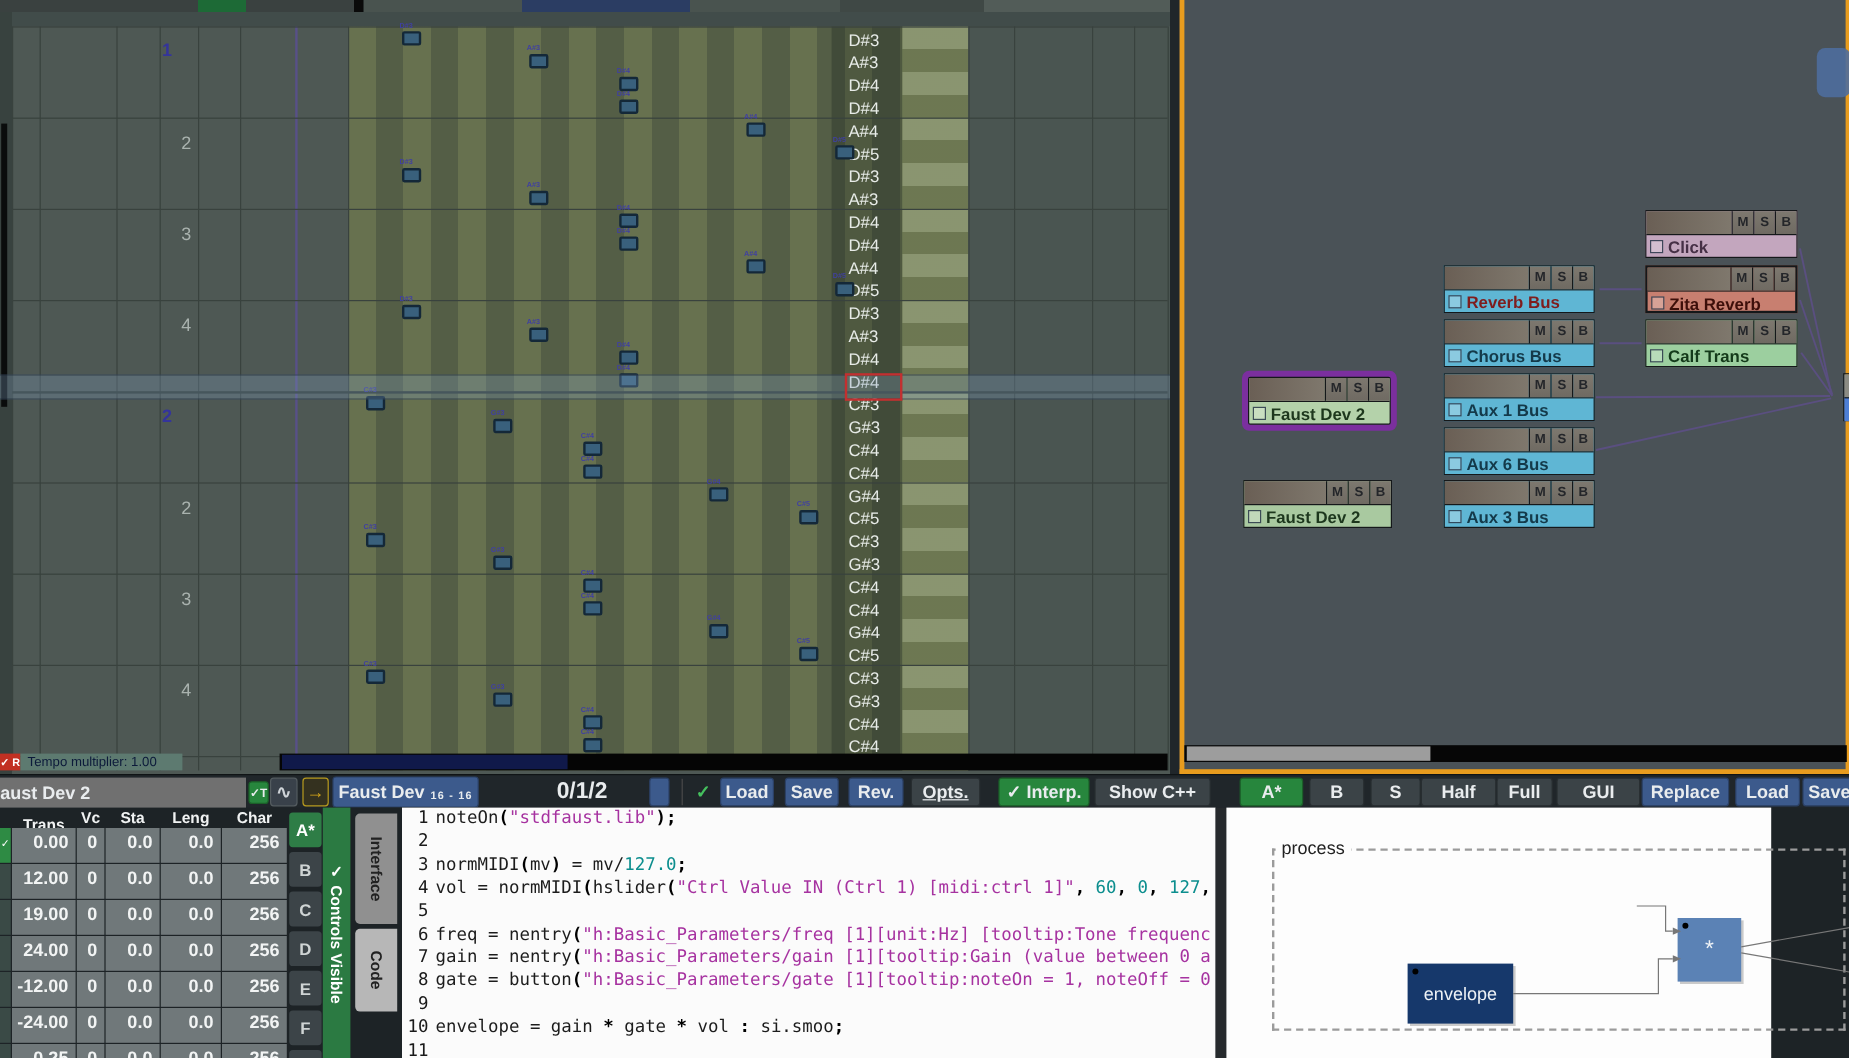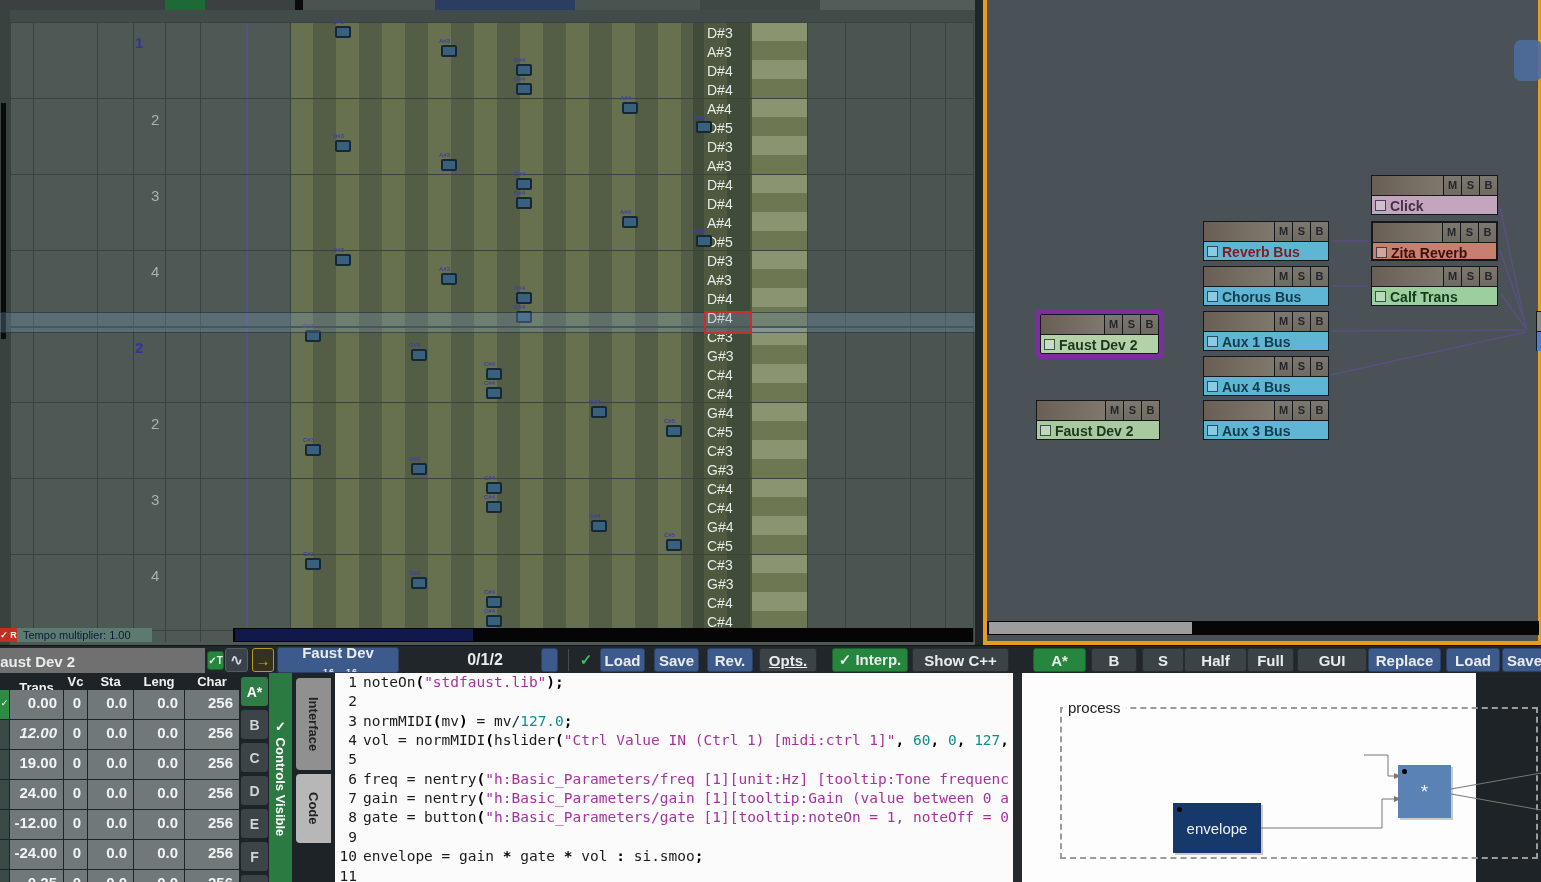--- a/index.html
+++ b/index.html
@@ -258,25 +258,25 @@
     </div>
   <div class="btn green" style="left: 207px; top: 5px; width: 17px; height: 19px; font-size: 10px;">
         <span>✓T</span>
       </div>
       <div class="btn sqgl" style="left: 225px; top: 2px; width: 23px;">
         <span>∿</span>
       </div>
       <div class="btn arrowbtn" style="left: 252px; top: 2px; width: 22px;">
         <span>→</span>
       </div>
-      <div class="btn blue" style="left: 277px; top: 1px; width: 122px; height: 26px; flex-direction: column;">
+      <div class="btn blue" style="left: 277px; top: 1px; width: 122px; height: 26px;">
         <span>Faust Dev</span>
         <span class="sub">16 - 16</span>
       </div>
-      <div class="btn plain" style="left: 440px; top: 2px; width: 90px; font-size: 16px;">
+      <div class="btn plain" style="left: 440px; top: 2px; width: 90px; font-size: 19px;">
         <span>0/1/2</span>
       </div>
       <div class="btn blue" style="left: 541px; top: 2px; width: 17px;">
         <span></span>
       </div>
       <div class="btn plain checkmark" style="left: 577px; top: 2px; width: 18px;">
         <span>✓</span>
       </div>
       <div class="btn blue" style="left: 600px; top: 2px; width: 45px;">
         <span>Load</span>
@@ -332,21 +332,21 @@
       <div class="thead" style="left: 88px; top: 1px; width: 45px; position: absolute;">Sta</div>
       <div class="thead" style="left: 134px; top: 1px; width: 50px; position: absolute;">Leng</div>
       <div class="thead" style="left: 185px; top: 1px; width: 54px; position: absolute;">Char</div>
       <div class="rowchk on" style="left: 0px; top: 17px; width: 9px; height: 29px; position: absolute;">✓</div>
       <div class="tcell" style="left: 10px; top: 17px; width: 53px; height: 29px; position: absolute;">0.00</div>
       <div class="tcell" style="left: 64px; top: 17px; width: 23px; height: 29px; position: absolute;">0</div>
       <div class="tcell" style="left: 88px; top: 17px; width: 45px; height: 29px; position: absolute;">0.0</div>
       <div class="tcell" style="left: 134px; top: 17px; width: 50px; height: 29px; position: absolute;">0.0</div>
       <div class="tcell" style="left: 185px; top: 17px; width: 54px; height: 29px; position: absolute;">256</div>
       <div class="rowchk" style="left: 0px; top: 47px; width: 9px; height: 29px; position: absolute;"></div>
-      <div class="tcell" style="left: 10px; top: 47px; width: 53px; height: 29px; position: absolute; font-style: italic;">12.00</div>
+      <div class="tcell" style="left: 10px; top: 47px; width: 53px; height: 29px; position: absolute;">12.00</div>
       <div class="tcell" style="left: 64px; top: 47px; width: 23px; height: 29px; position: absolute;">0</div>
       <div class="tcell" style="left: 88px; top: 47px; width: 45px; height: 29px; position: absolute;">0.0</div>
       <div class="tcell" style="left: 134px; top: 47px; width: 50px; height: 29px; position: absolute;">0.0</div>
       <div class="tcell" style="left: 185px; top: 47px; width: 54px; height: 29px; position: absolute;">256</div>
       <div class="rowchk" style="left: 0px; top: 77px; width: 9px; height: 29px; position: absolute;"></div>
       <div class="tcell" style="left: 10px; top: 77px; width: 53px; height: 29px; position: absolute;">19.00</div>
       <div class="tcell" style="left: 64px; top: 77px; width: 23px; height: 29px; position: absolute;">0</div>
       <div class="tcell" style="left: 88px; top: 77px; width: 45px; height: 29px; position: absolute;">0.0</div>
       <div class="tcell" style="left: 134px; top: 77px; width: 50px; height: 29px; position: absolute;">0.0</div>
       <div class="tcell" style="left: 185px; top: 77px; width: 54px; height: 29px; position: absolute;">256</div>
@@ -494,21 +494,21 @@
     </div>
     <div class="module" style="left: 1203px; top: 356px; width: 126px; height: 40px; background: rgb(95, 182, 212); position: absolute;">
       <div class="m-top">
         <div class="m-slider"></div>
         <div class="m-cell">M</div>
         <div class="m-cell">S</div>
         <div class="m-cell">B</div>
       </div>
       <div class="m-name" style="color: rgb(20, 58, 74);">
         <span class="m-check"></span>
-        <span>Aux 4 Bus</span>
+        <span>Aux 6 Bus</span>
       </div>
     </div>
     <div class="module" style="left: 1203px; top: 400px; width: 126px; height: 40px; background: rgb(95, 182, 212); position: absolute;">
       <div class="m-top">
         <div class="m-slider"></div>
         <div class="m-cell">M</div>
         <div class="m-cell">S</div>
         <div class="m-cell">B</div>
       </div>
       <div class="m-name" style="color: rgb(20, 58, 74);">

